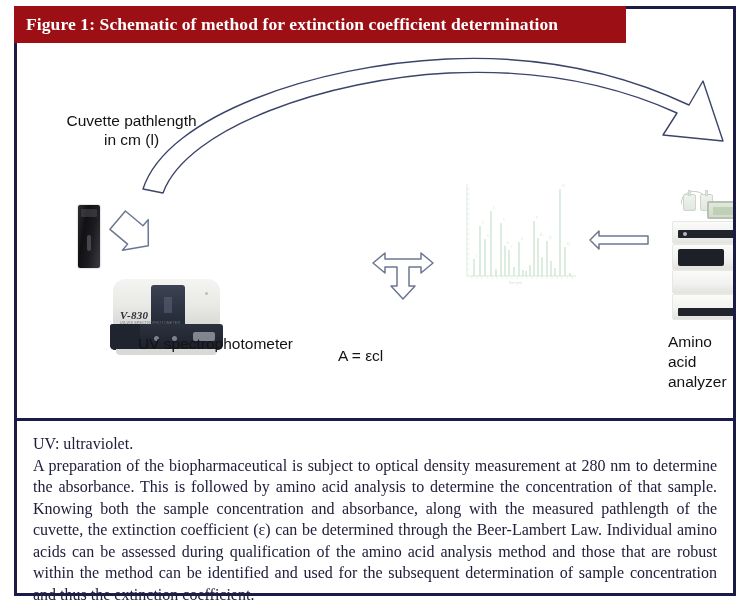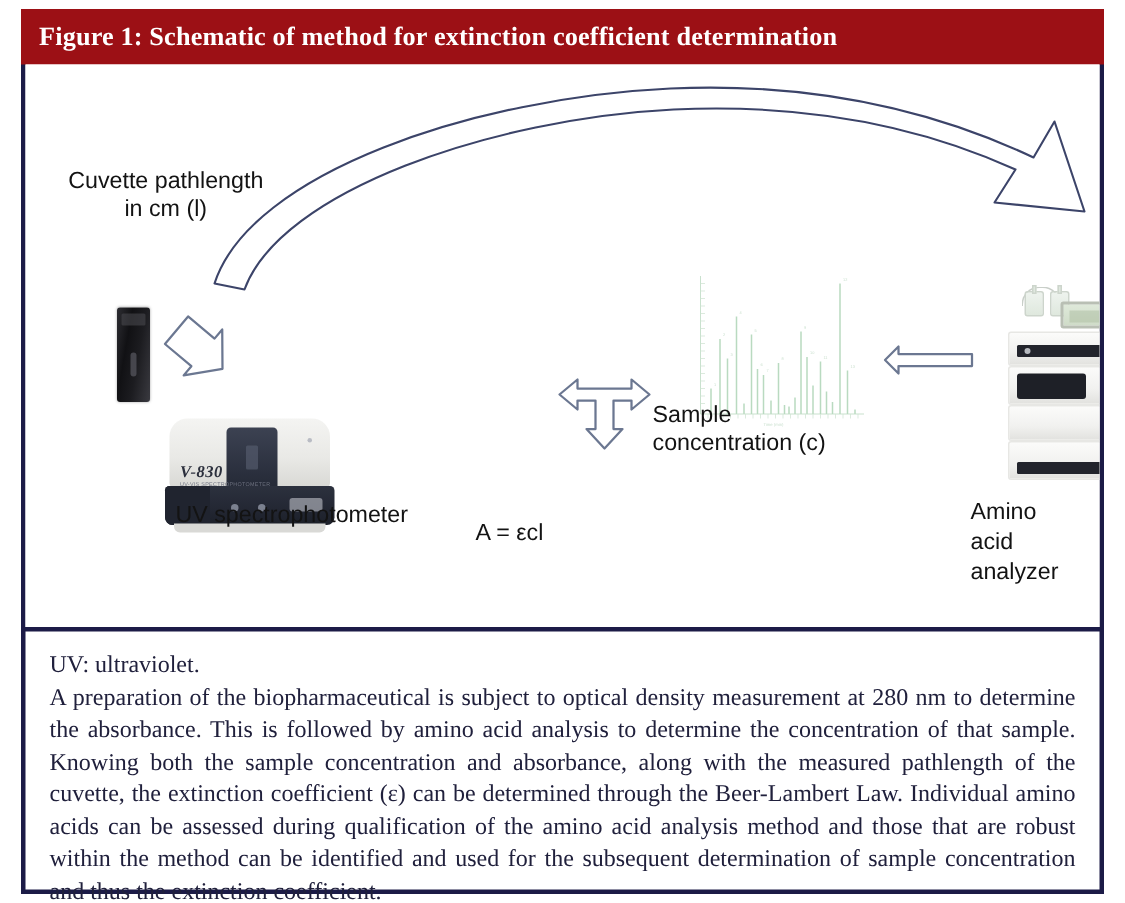--- a/index.html
+++ b/index.html
@@ -22,21 +22,21 @@
     width:722px;height:590px;
     box-sizing:border-box;
     border:3px solid #1c1b47;
     background:#ffffff;
   }
 
   
   .title-bar{
     position:absolute;
     left:14px;top:6px;
-    width:722px;height:37px;
+    width:612px;height:37px;
     box-sizing:border-box;
     background:#9c1015;
     display:flex;align-items:center;
   }
   .title-text{
     color:#ffffff;
     font-family:"Liberation Serif", serif;
     font-weight:bold;
     font-size:17.5px;
     letter-spacing:.1px;
@@ -76,20 +76,21 @@
   .caption .body{display:block;text-align:justify;}
 
   
   .lbl{
     position:absolute;
     color:#131313;
     font-family:"Liberation Sans", sans-serif;
     font-size:15.5px;
     line-height:19px;
     white-space:pre;
+    margin-left:21px;
   }
   #lbl-cuvette{left:1px;top:68px;width:185px;text-align:center;}
   #lbl-uvspec{left:40px;top:291px;width:215px;text-align:right;}
   #lbl-absorbance{left:207px;top:224px;width:145px;text-align:left;}
   #lbl-sample{left:418px;top:224px;width:145px;text-align:left;}
   #lbl-eq1{left:300px;top:303px;width:110px;text-align:left;}
   #lbl-eq2{left:243px;top:348px;width:200px;text-align:center;}
   #lbl-analyzer{left:630px;top:289px;width:90px;text-align:left;line-height:20px;}
 
   
@@ -349,22 +350,20 @@
         <path d="M356 220
                  L368 210 L368 216 L404 216 L404 210 L416 220 L404 230 L404 224
                  L392 224 L392 243 L398 243 L386 256 L374 243 L380 243 L380 224
                  L368 224 L368 230 Z" fill="#ffffff" stroke="#6b7791" stroke-width="1.5" stroke-linejoin="round"></path>
       </g>
     </svg>
 
     <div class="lbl" id="lbl-cuvette">Cuvette pathlength
 in cm (l)</div>
     <div class="lbl" id="lbl-uvspec">UV spectrophotometer</div>
-    <div class="lbl" id="lbl-sample">Sample
-concentration (c)</div>
     <div class="lbl" id="lbl-eq1">A = εcl</div>
     <div class="lbl" id="lbl-analyzer">Amino
 acid
 analyzer</div>
   </div>
 
   <div class="divider"></div>
 
   <div class="caption">
     <span class="abbr">UV: ultraviolet.</span>

